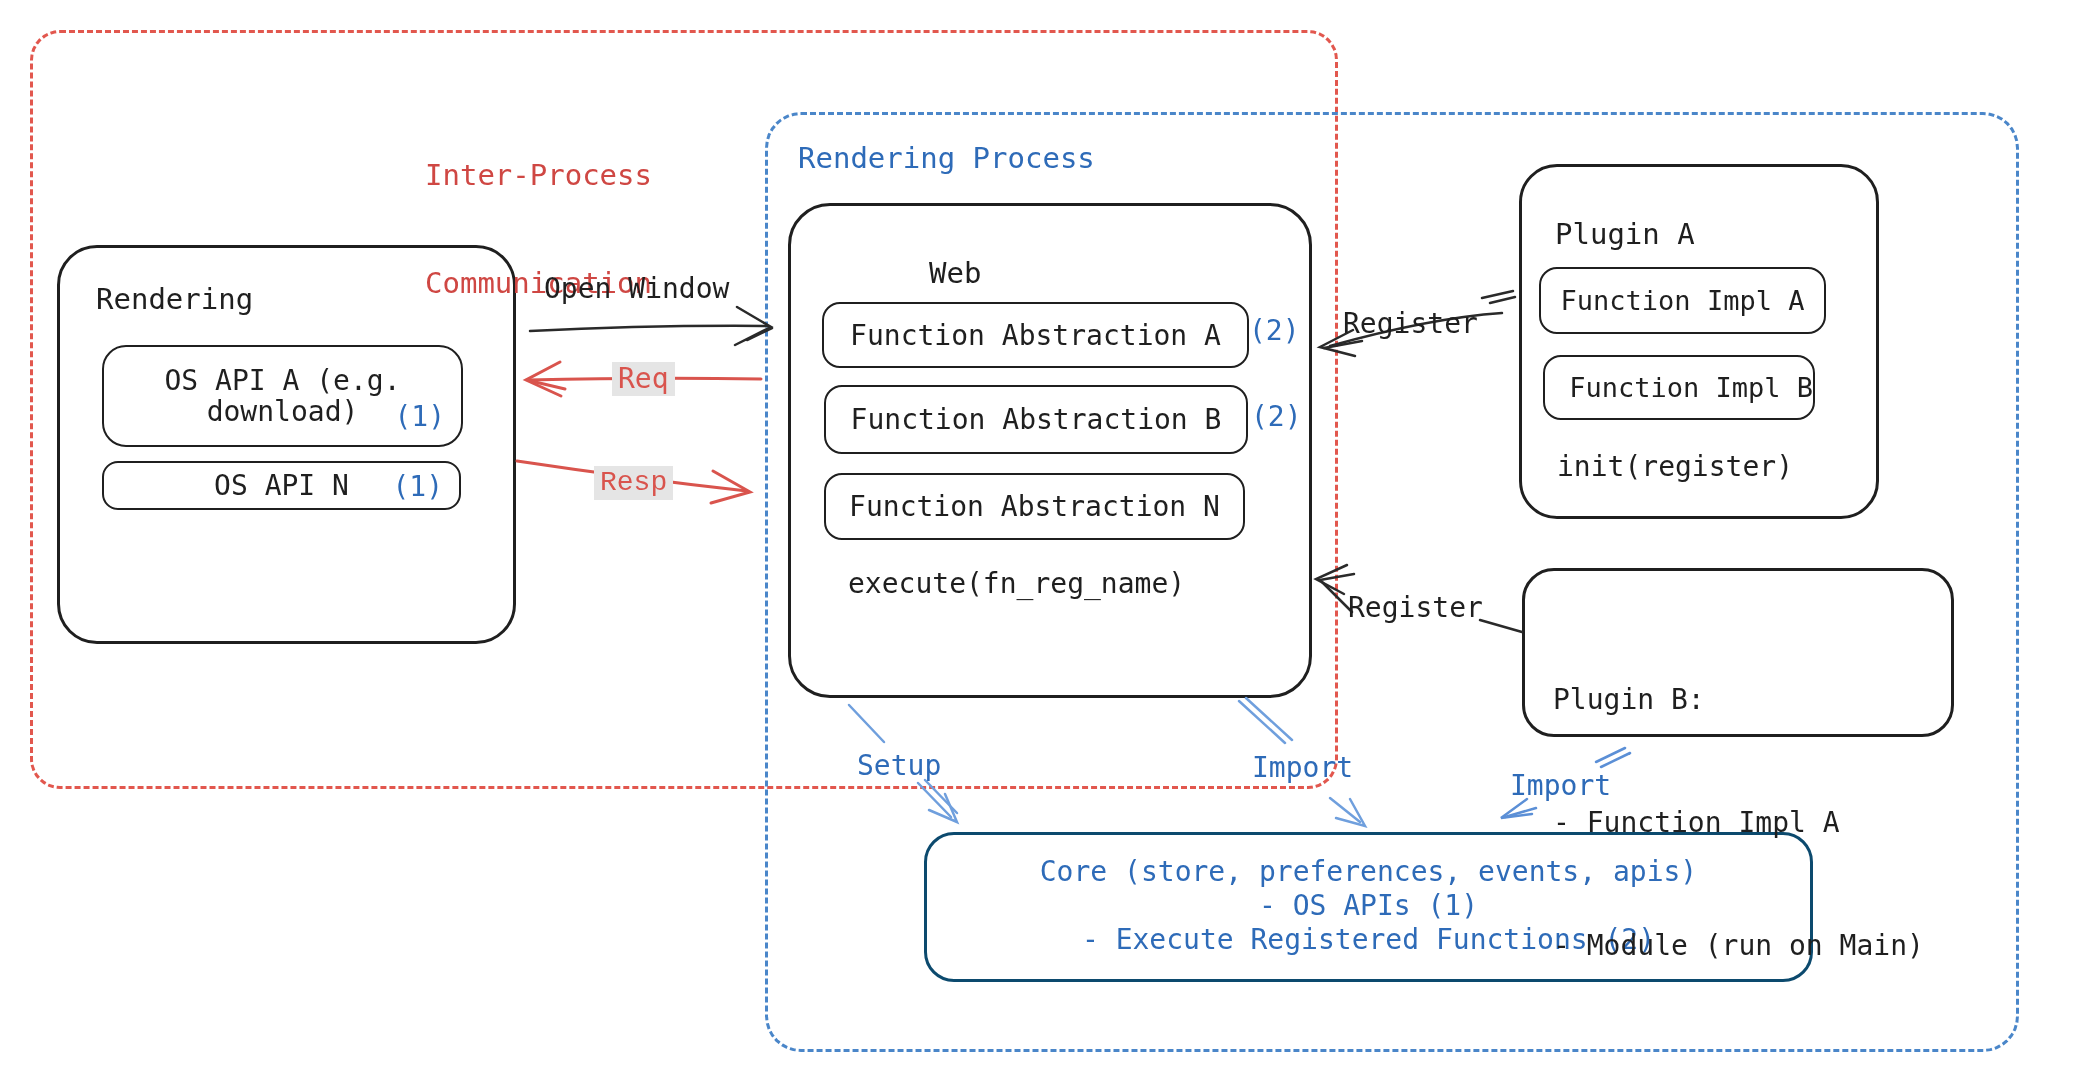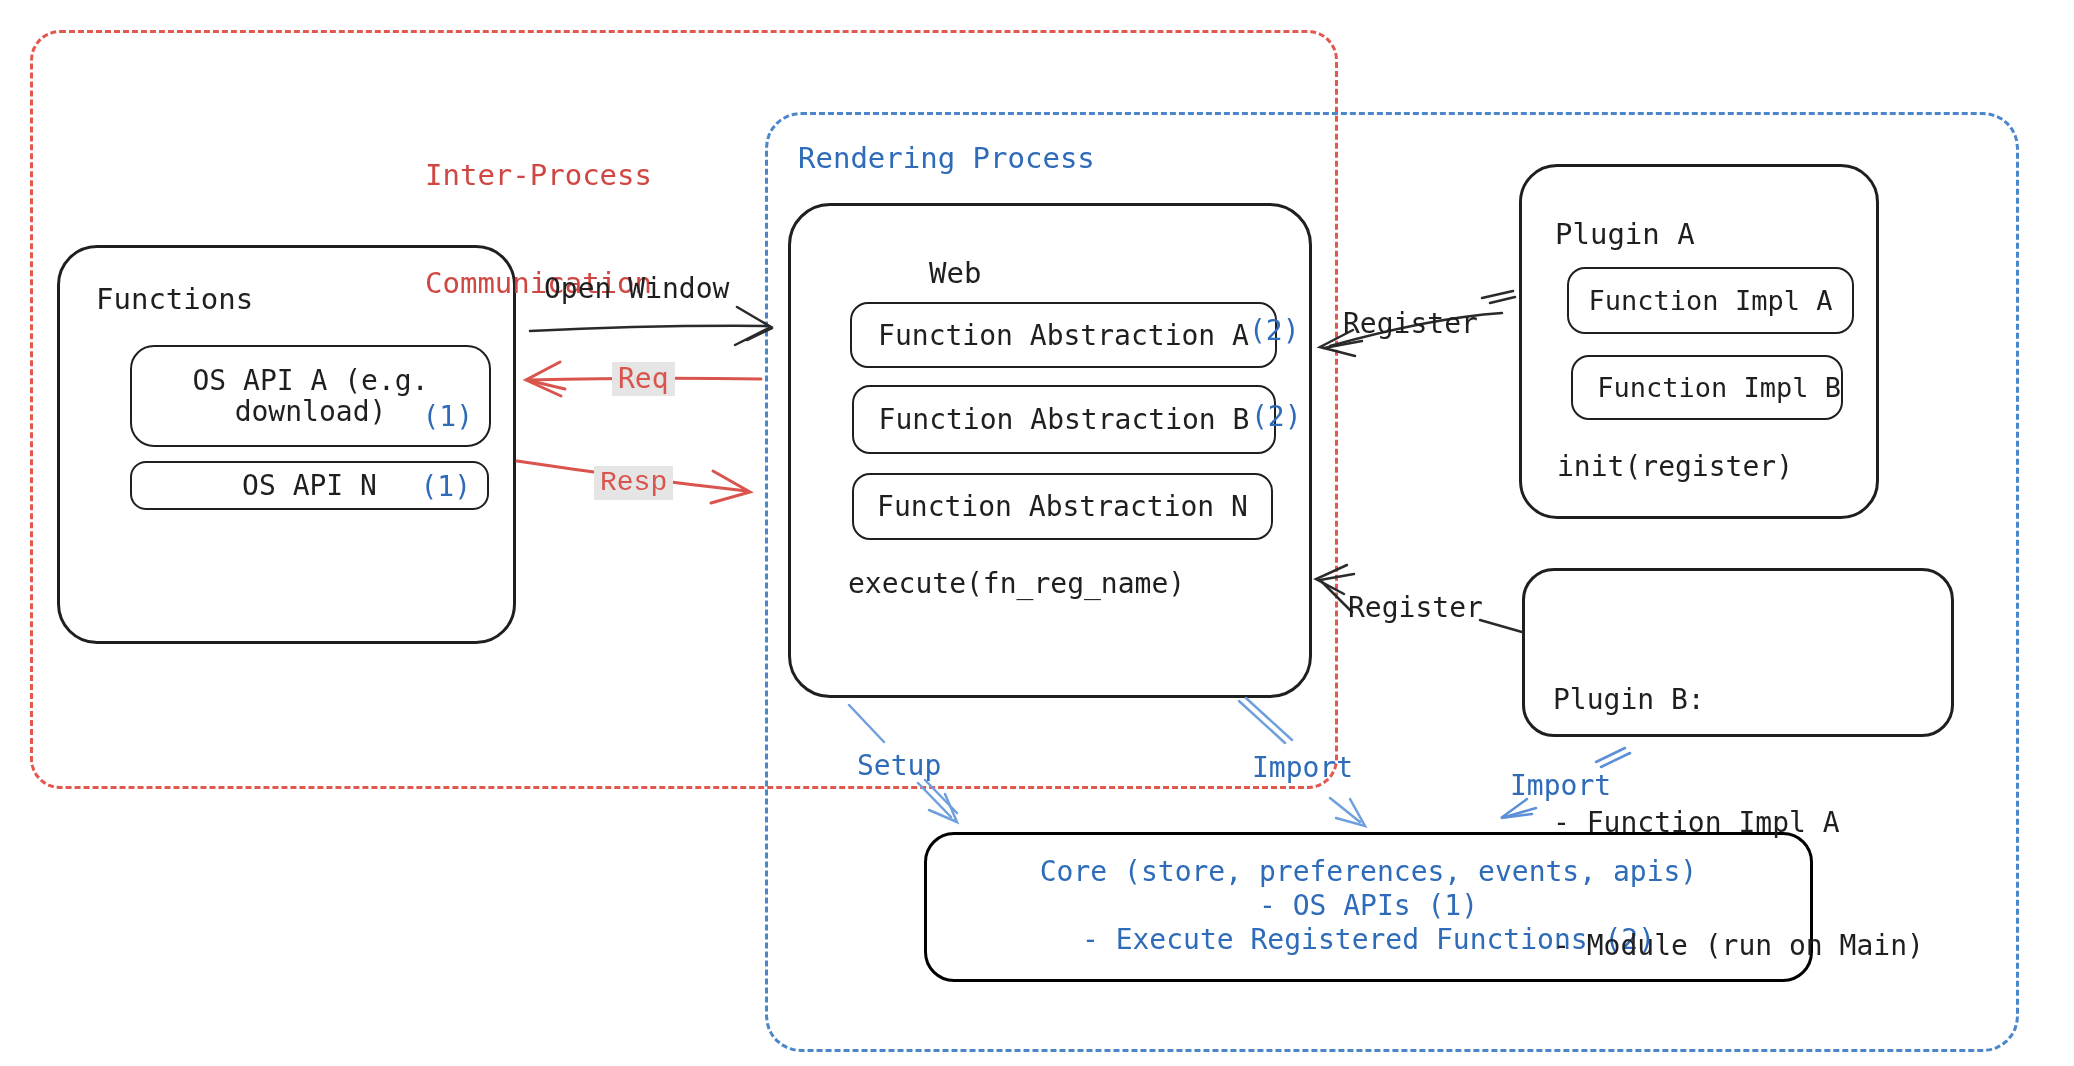--- a/index.html
+++ b/index.html
@@ -3,51 +3,51 @@
 <meta charset="utf-8">
 <style>
   html,body{margin:0;padding:0;background:#fff;}
   .canvas{position:relative;width:2074px;height:1066px;background:#ffffff;
           font-family:"DejaVu Sans Mono",monospace;color:#1f1f1f;overflow:hidden;}
   .dashed{position:absolute;border:3px dashed;background:transparent;}
   .dashed.redline{border-color:#e2574e;border-radius:30px;}
   .dashed.blueline{border-color:#4a86c9;border-radius:36px;}
   .box{position:absolute;border:3px solid #1f1f1f;background:#fff;}
   .ibox{position:absolute;border:2.5px solid #1f1f1f;border-radius:18px;background:#fff;
-        display:flex;align-items:center;justify-content:center;font-size:28px;margin-left:28px;}
+        display:flex;align-items:center;justify-content:center;font-size:28px;}
   .lbl{position:absolute;font-size:28px;line-height:34px;white-space:pre;}
   .title{font-size:29px;}
   .blue{color:#2e6bb8;}
   .red{color:#cf4743;}
   .ref{color:#2e6bb8;}
   .ref-abs{position:absolute;right:16px;color:#2e6bb8;}
   .masked{background:#e5e5e5;padding:0 6px;}
   .center{text-align:center;}
   svg.arrows{position:absolute;left:0;top:0;z-index:5;}
   .lbl{z-index:6;}
-  .core-box{position:absolute;border:3px solid #000000;border-radius:30px;background:#fff;
+  .core-box{position:absolute;border:3px solid #0c4a6e;border-radius:30px;background:#fff;
             color:#2e6bb8;font-size:28px;line-height:34px;text-align:center;}
 </style>
 </head>
 <body>
 
 <div class="canvas">
 
   <div class="dashed redline" style="left:30px;top:30px;width:1302px;height:753px;"></div>
   <div class="dashed blueline" style="left:765px;top:112px;width:1248px;height:934px;"></div>
 
   <div class="lbl blue title" style="left:798px;top:141px;">Rendering Process</div>
 
   <div class="lbl red" style="left:425px;top:85px;line-height:36px;font-size:29px;">
     <div>Inter-Process</div>
     <div>Communication</div>
   </div>
 
   <div class="box" style="left:57px;top:245px;width:453px;height:393px;border-radius:40px;">
-    <div class="lbl title" style="left:36px;top:34px;">Functions</div>
+    <div class="lbl title" style="left:36px;top:34px;">Rendering</div>
     <div class="ibox" style="left:42px;top:97px;width:357px;height:98px;border-radius:24px;">
       <div class="center" style="line-height:31px;">
         <div>OS API A (e.g.</div>
         <div>download)</div>
       </div>
       <span class="ref-abs" style="bottom:12px;">(1)</span>
     </div>
     <div class="ibox" style="left:42px;top:213px;width:355px;height:45px;border-radius:16px;">
       <span>OS API N</span>
       <span class="ref-abs" style="top:7px;">(1)</span>

